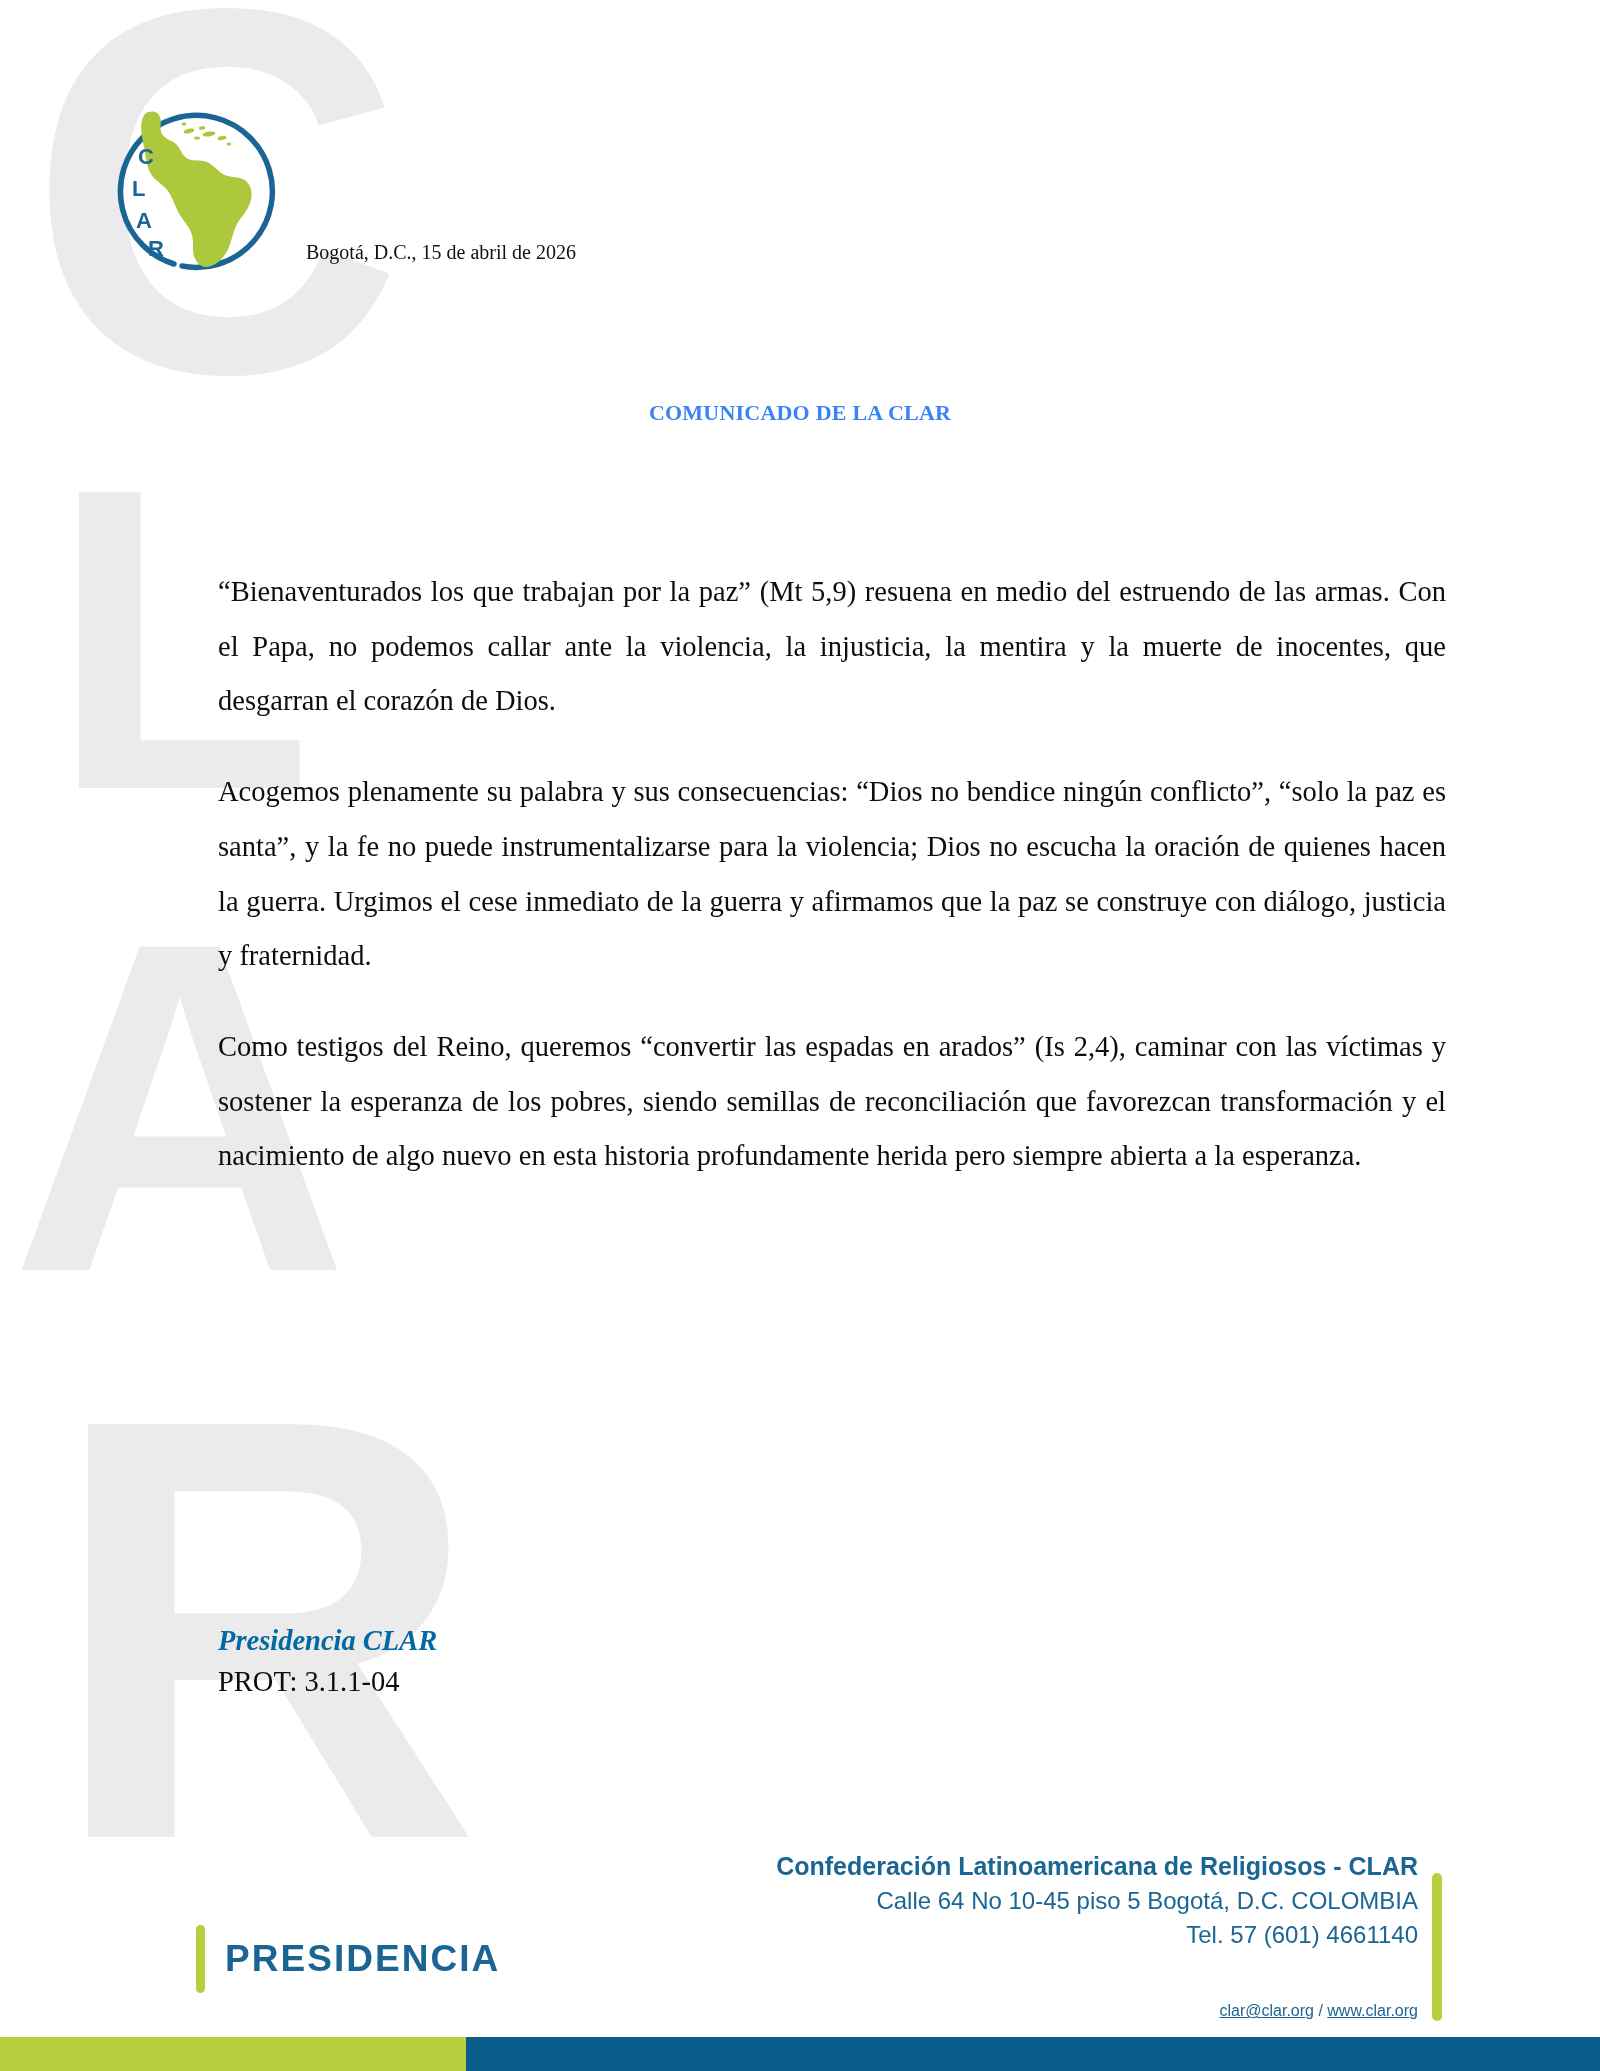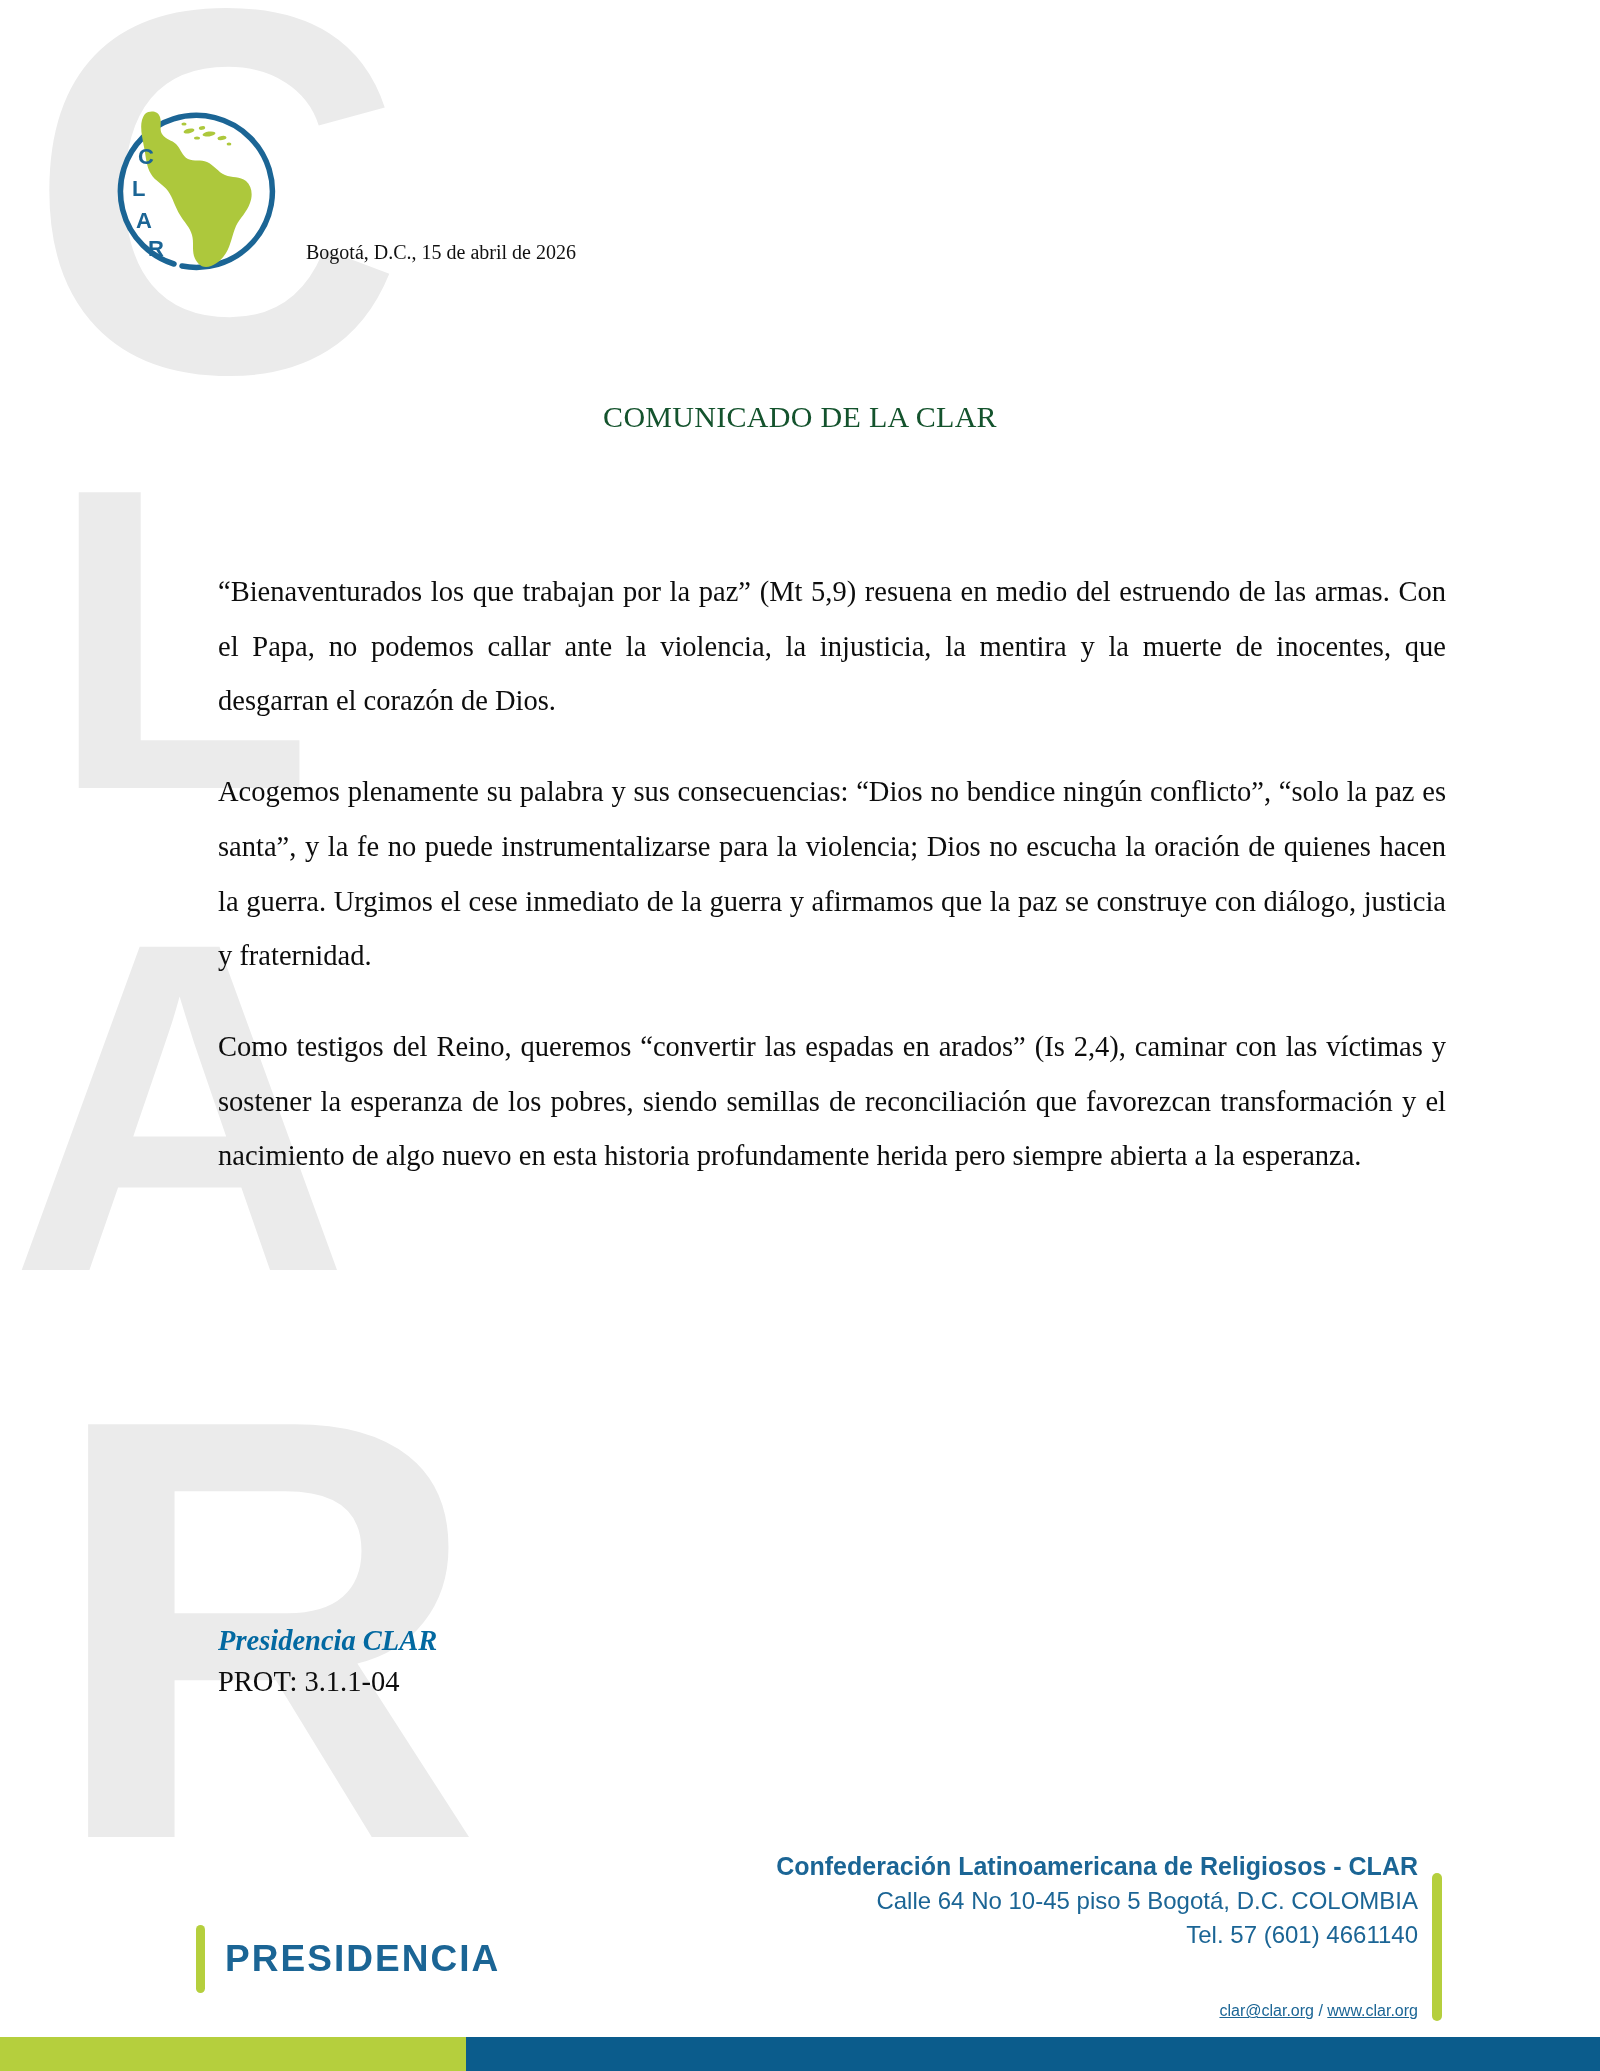--- a/index.html
+++ b/index.html
@@ -79,23 +79,23 @@
     white-space: nowrap;
   }
 
   
   .doc-title {
     position: absolute;
     left: 0;
     top: 400px;
     width: 1600px;
     text-align: center;
-    font-size: 30px;
-    font-weight: 400;
-    color: #14532d;
+    font-size: 22px;
+    font-weight: 700;
+    color: #3b82f6;
     letter-spacing: 0.01em;
     z-index: 3;
   }
 
   
   .body-area {
     position: absolute;
     left: 218px;
     top: 565px;
     width: 1228px;

